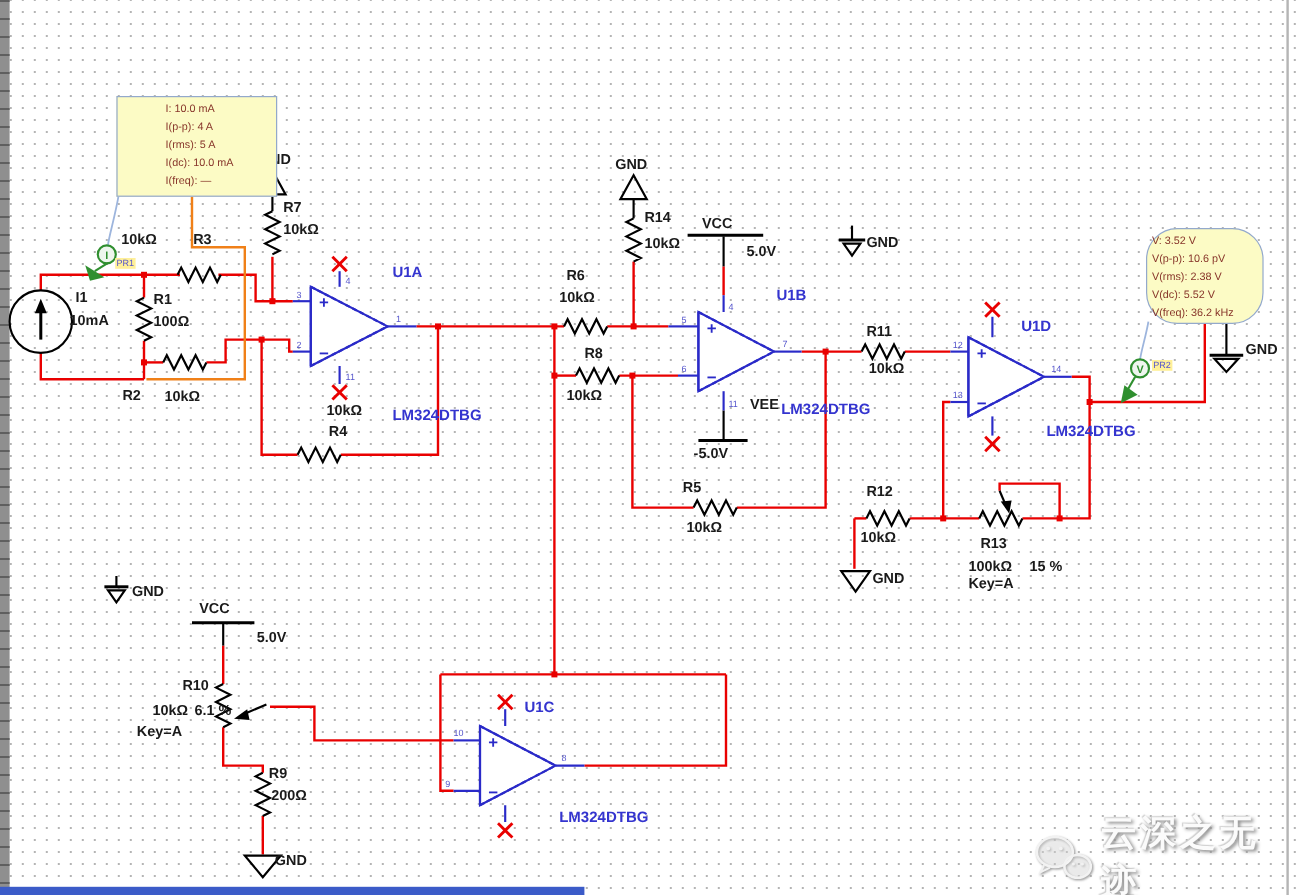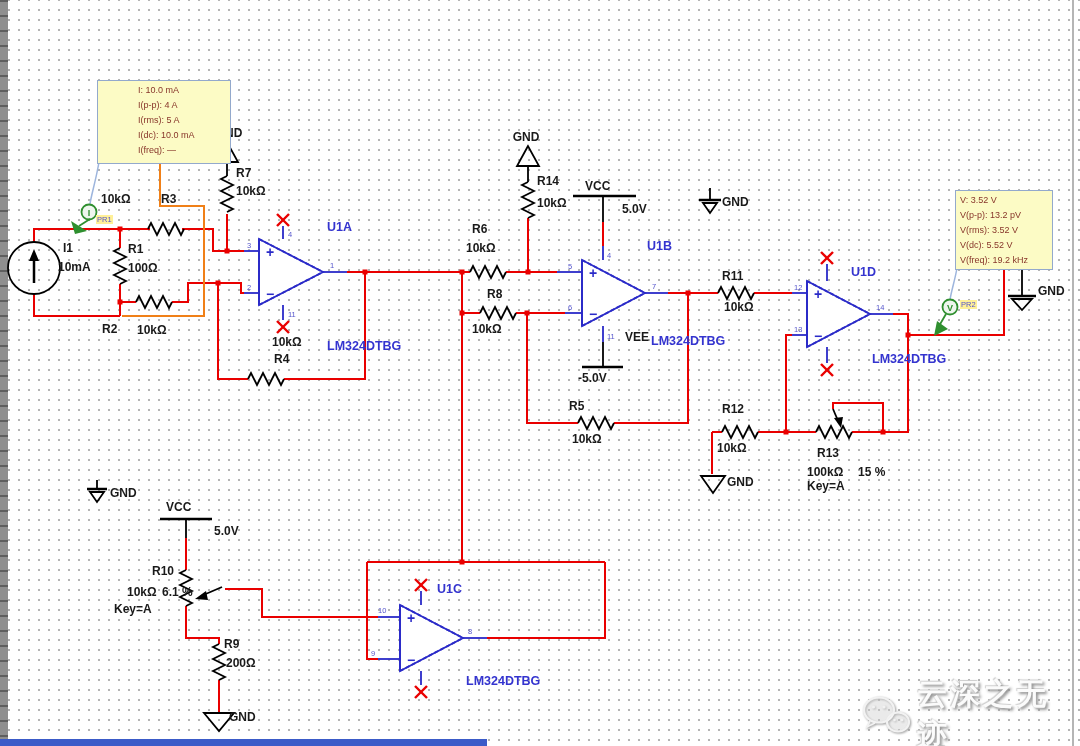--- a/index.html
+++ b/index.html
@@ -392,26 +392,26 @@
     </g>
   </svg>
 
   <div class="note" style="left:97px;top:80px;height:78px;padding-left:40px;">
     <span>I: 10.0 mA</span>
     <span>I(p-p): 4 A</span>
     <span>I(rms): 5 A</span>
     <span>I(dc): 10.0 mA</span>
     <span>I(freq): —</span>
   </div>
-  <div class="note" style="left:955px;top:190px;height:74px;">
+  <div class="note" style="left:955px;top:190px;height:74px;border-radius:26px;">
     <span>V: 3.52 V</span>
-    <span>V(p-p): 13.2 pV</span>
-    <span>V(rms): 3.52 V</span>
+    <span>V(p-p): 10.6 pV</span>
+    <span>V(rms): 2.38 V</span>
     <span>V(dc): 5.52 V</span>
-    <span>V(freq): 19.2 kHz</span>
+    <span>V(freq): 36.2 kHz</span>
   </div>
 
   <div id="watermark">
     <svg width="52" height="42" style="position:static;filter:drop-shadow(1.5px 1.5px 1px #949494);">
       <ellipse cx="19" cy="16" rx="15" ry="12.5" fill="rgba(255,255,255,0.25)" stroke="#f2f2f2" stroke-width="2.2"></ellipse>
       <circle cx="13.5" cy="13" r="1.6" fill="#f2f2f2"></circle>
       <circle cx="24" cy="13" r="1.6" fill="#f2f2f2"></circle>
       <path d="M10,27 l-3,6 l8,-4" fill="rgba(255,255,255,0.25)" stroke="#f2f2f2" stroke-width="1.6"></path>
       <ellipse cx="38" cy="28" rx="11" ry="9.5" fill="rgba(255,255,255,0.25)" stroke="#f2f2f2" stroke-width="2.2"></ellipse>
       <circle cx="34.5" cy="26" r="1.3" fill="#f2f2f2"></circle>

